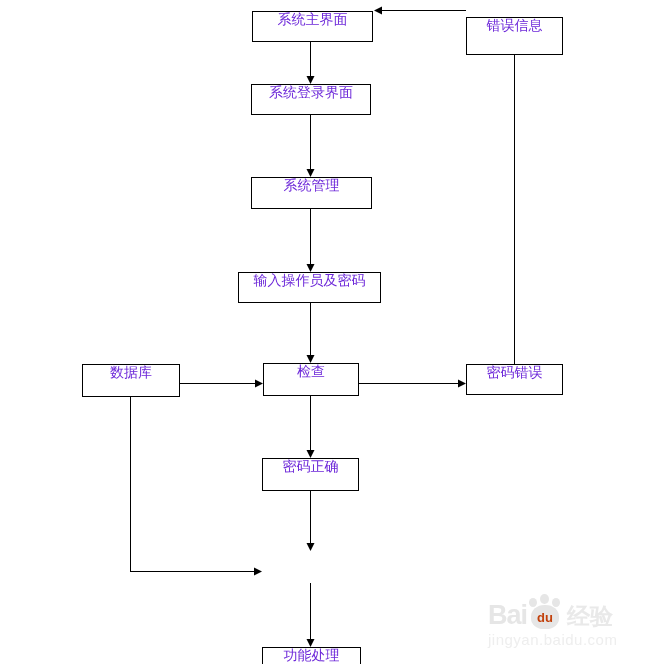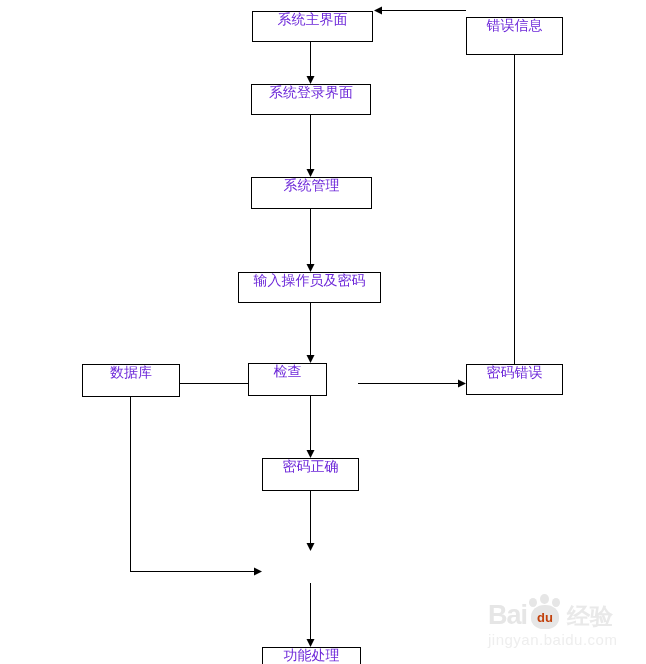--- a/index.html
+++ b/index.html
@@ -109,21 +109,21 @@
   </div>
 
   <div class="node" style="left:238px;top:272px;width:143px;height:31px">
     <span class="node-label">输入操作员及密码</span>
   </div>
 
   <div class="node" style="left:82px;top:364px;width:98px;height:33px">
     <span class="node-label">数据库</span>
   </div>
 
-  <div class="node" style="left:248px;top:363px;width:79px;height:33px">
+  <div class="node" style="left:263px;top:363px;width:96px;height:33px">
     <span class="node-label">检查</span>
   </div>
 
   <div class="node" style="left:466px;top:364px;width:97px;height:31px">
     <span class="node-label">密码错误</span>
   </div>
 
   <div class="node" style="left:262px;top:458px;width:97px;height:33px">
     <span class="node-label">密码正确</span>
   </div>

